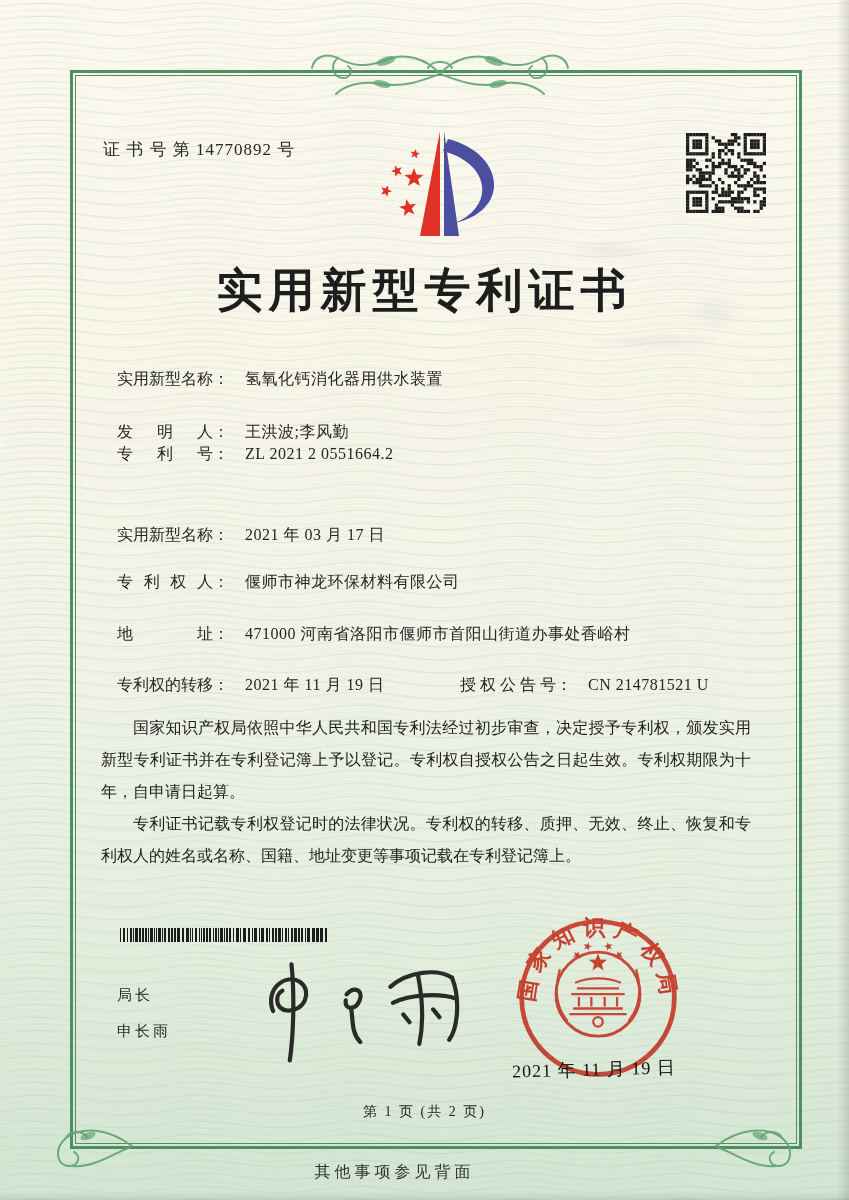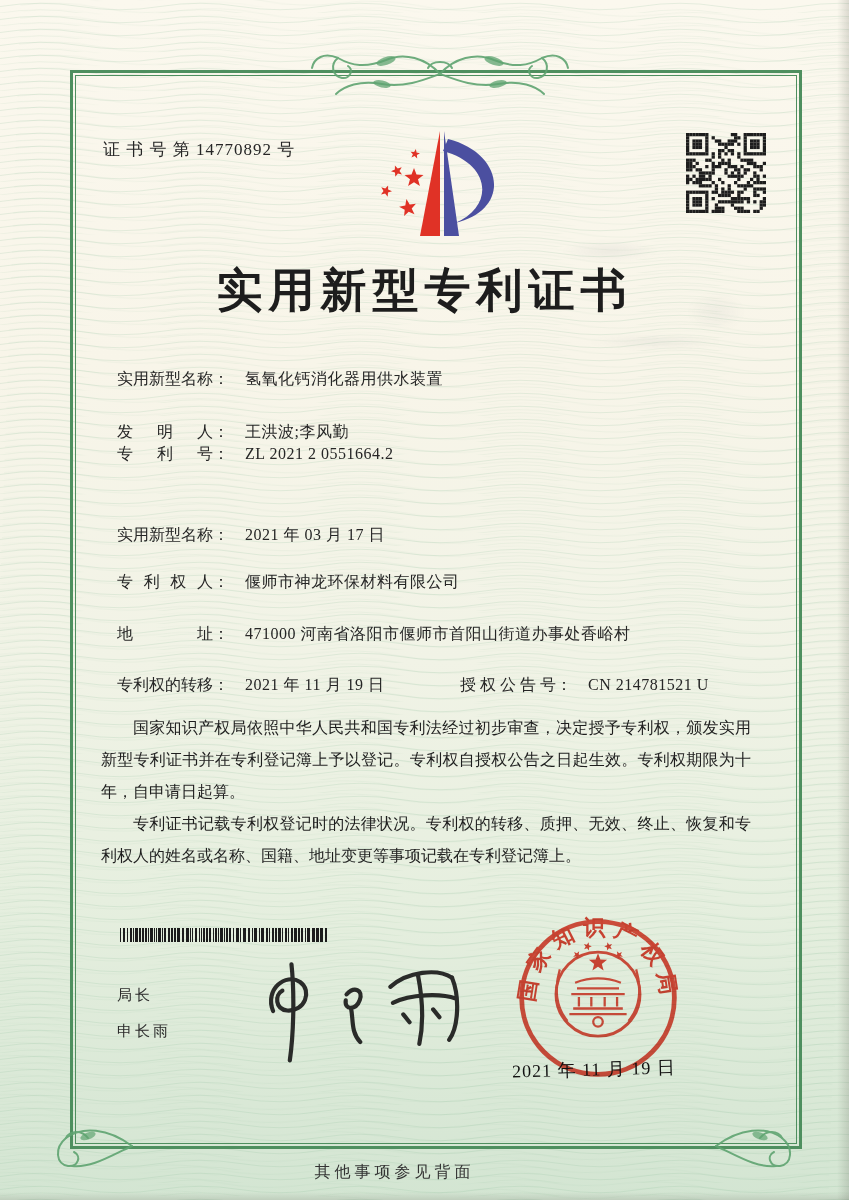--- a/index.html
+++ b/index.html
@@ -551,18 +551,19 @@
           <polygon points="68.3,39.1 67.7,42.2 70.4,43.9 67.3,44.4 66.5,47.5 65.1,44.6 61.9,44.8 64.2,42.6 63.0,39.7 65.8,41.1" fill="#df3727"></polygon>
           <polygon points="78.2,29.7 78.5,32.8 81.5,33.8 78.6,35.0 78.6,38.2 76.5,35.8 73.5,36.8 75.1,34.1 73.2,31.5 76.3,32.2" fill="#df3727"></polygon>
           <polygon points="97.8,29.7 99.7,32.2 102.8,31.5 100.9,34.1 102.5,36.8 99.5,35.8 97.4,38.2 97.4,35.0 94.5,33.8 97.5,32.8" fill="#df3727"></polygon>
           <polygon points="107.8,39.1 110.2,41.1 113.0,39.7 111.8,42.6 114.1,44.8 110.9,44.6 109.5,47.5 108.7,44.4 105.6,43.9 108.3,42.2" fill="#df3727"></polygon>
         </g>
     </svg>
   </div>
 
   <div class="abs seal-date">2021 年 11 月 19 日</div>
 
+  <div class="abs pagefoot">第 1 页 (共 2 页)</div>
 
   <div class="abs backnote">其他事项参见背面</div>
 
   <div class="edge-r"></div>
   <div class="edge-b"></div>
 </div>
 
 </body></html>

